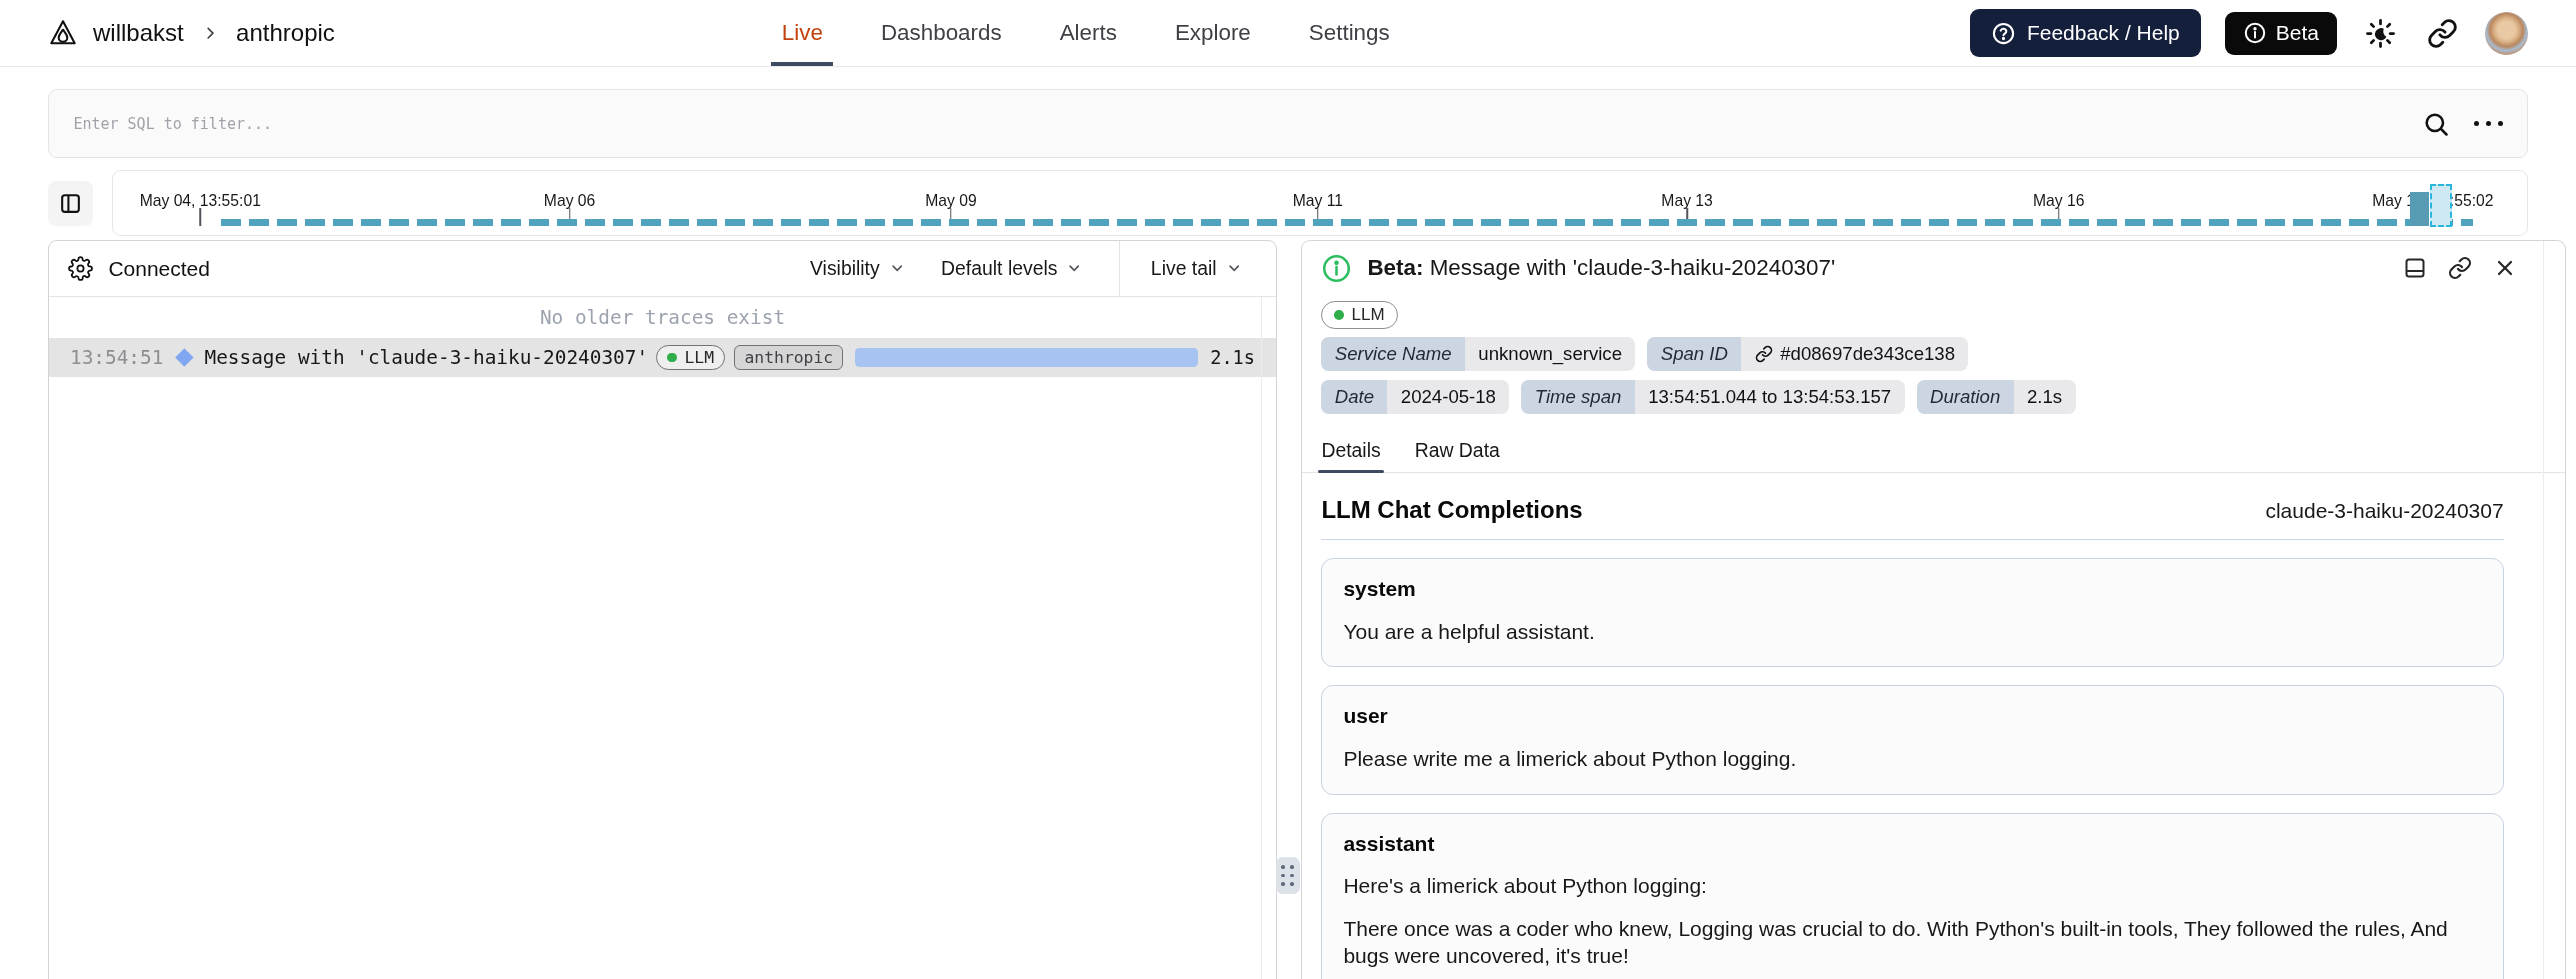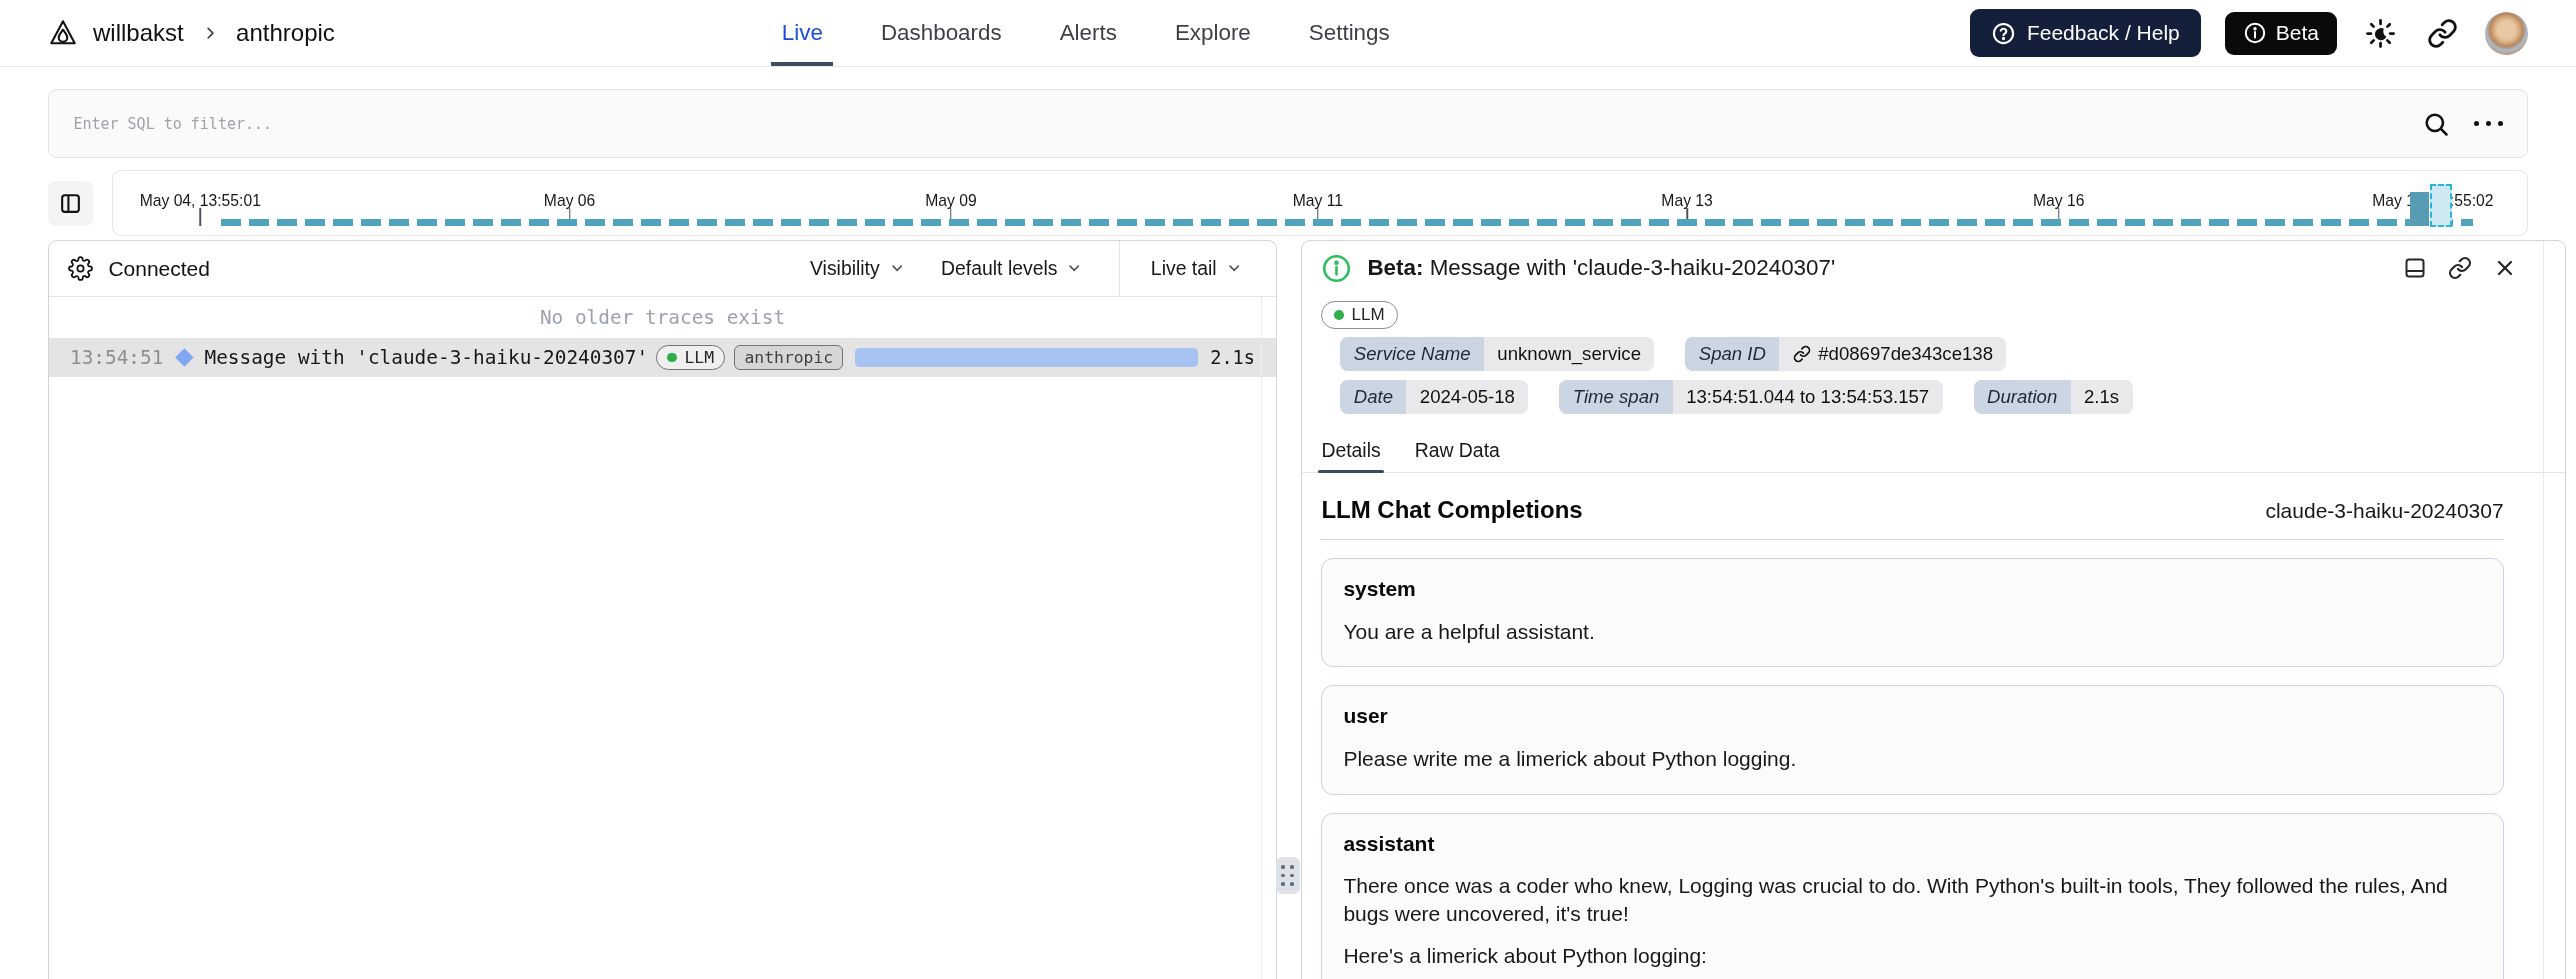--- a/index.html
+++ b/index.html
@@ -11,21 +11,21 @@
   svg { display:block; }
 
   
   .topnav { height:67px; display:flex; align-items:center; padding:0 48px; border-bottom:0.7px solid #e8e8ea; background:#fff; }
   .brand { display:flex; align-items:center; gap:15px; font-size:24px; color:#111113; font-weight:500; }
   .brand .crumb { font-weight:400; }
   .brand .org { font-weight:500; }
   .chev-sep { margin:0 3px; }
   .tabs { display:flex; gap:58px; margin-left:447px; height:100%; align-items:center; font-size:22.4px; color:#3f3f46; }
   .tab { height:100%; display:flex; align-items:center; position:relative; cursor:pointer; }
-  .tab.active { color:#1d4ed8; font-weight:500; }
+  .tab.active { color:#c2410c; font-weight:500; }
   .tab.active::after { content:""; position:absolute; left:-10.4px; right:-10.4px; bottom:0; height:4.5px; background:#3d4a5f; }
   .nav-right { margin-left:auto; display:flex; align-items:center; gap:24px; }
   .btn-navy { background:#141f3c; color:#fff; border:none; border-radius:9px; height:48px; display:flex; align-items:center; gap:10.4px; padding:0 21px; font-size:21px; font-family:inherit; cursor:pointer; }
   .btn-black { background:#0a0a0a; color:#fff; border:none; border-radius:9px; height:43px; display:flex; align-items:center; gap:9px; padding:0 18px; font-size:21px; font-family:inherit; cursor:pointer; }
   .icon-btn { background:none; border:none; padding:3px; cursor:pointer; color:#111113; }
   .avatar { width:43px; height:43px; border-radius:50%; cursor:pointer; border:none; padding:0;
     background: radial-gradient(circle at 50% 42%, #e9c9a4 0 26%, #d8ae83 38%, #b9875f 50%, #a8bccf 62%, #c48a60 78%, #9db3c6 100%); }
 
   
   .filter-row { margin:22.4px 48px 0; }
@@ -75,21 +75,21 @@
   .right-panel { position:absolute; top:240px; left:1301px; right:10.4px; bottom:0; background:#fff;
     border:0.7px solid #d4d4d8; border-bottom:none; border-radius:9px 9px 0 0; overflow:hidden; }
   .rp-gutter { position:absolute; top:0; bottom:0; right:21px; width:0.7px; background:#ececee; }
   .rp-header { height:54px; display:flex; align-items:center; gap:15px; padding:0 48px 0 19.4px; }
   .rp-title { font-size:22.4px; color:#18181b; white-space:nowrap; }
   .rp-title b { font-weight:700; }
   .rp-icons { margin-left:auto; display:flex; gap:21px; color:#27272a; }
   .rp-badge-row { padding:6px 19.4px 1.5px; }
   .llm-pill { display:inline-flex; align-items:center; gap:7.5px; border:1.5px solid #8e8e93; border-radius:745px; padding:3px 12px; font-size:17px; color:#27272a; background:#fff; }
   .chips { padding:6px 19.4px 0; display:flex; gap:12px; }
-  .chip { display:flex; border-radius:7.5px; overflow:hidden; font-size:18.6px; flex:none;margin-left:19px; }
+  .chip { display:flex; border-radius:7.5px; overflow:hidden; font-size:18.6px; flex:none; }
   .chip .lab { background:#ccd6e2; font-style:italic; padding:6px 13.4px; color:#1f2937; white-space:nowrap; }
   .chip .val { background:#e9e9eb; padding:6px 13.4px; display:flex; align-items:center; gap:7.5px; color:#111113; white-space:nowrap; }
   .rp-tabs { display:flex; gap:34px; padding:21px 19.4px 0; border-bottom:0.7px solid #e4e4e7; margin-top:4.5px; }
   .rp-tab { font-size:19.4px; color:#18181b; padding-bottom:10.4px; position:relative; cursor:pointer; }
   .rp-tab.active::after { content:""; position:absolute; left:-3px; right:-3px; bottom:-0.7px; height:3px; background:#3d4a5f; border-radius:1.5px; }
   .rp-content { padding:22.4px 61px 0 19.4px; }
   .sec-head { display:flex; align-items:baseline; justify-content:space-between; }
   .sec-title { font-size:24px; font-weight:700; color:#09090b; }
   .sec-model { font-size:21px; color:#18181b; }
   .sec-divider { height:1.5px; background:#ccd6e2; margin-top:15px; }
@@ -376,19 +376,19 @@
       <div class="msg-text">You are a helpful assistant.</div>
     </div>
 
     <div class="msg-card">
       <div class="msg-role">user</div>
       <div class="msg-text">Please write me a limerick about Python logging.</div>
     </div>
 
     <div class="msg-card">
       <div class="msg-role">assistant</div>
+      <div class="msg-text">Here's a limerick about Python logging:</div>
       <div class="msg-text">There once was a coder who knew, Logging was crucial to do. With Python's built-in tools, They followed the rules, And bugs were uncovered, it's true!</div>
-      <div class="msg-text">Here's a limerick about Python logging:</div>
     </div>
   </div>
   <div class="rp-gutter"></div>
 </div>
 
 
 </body></html>

